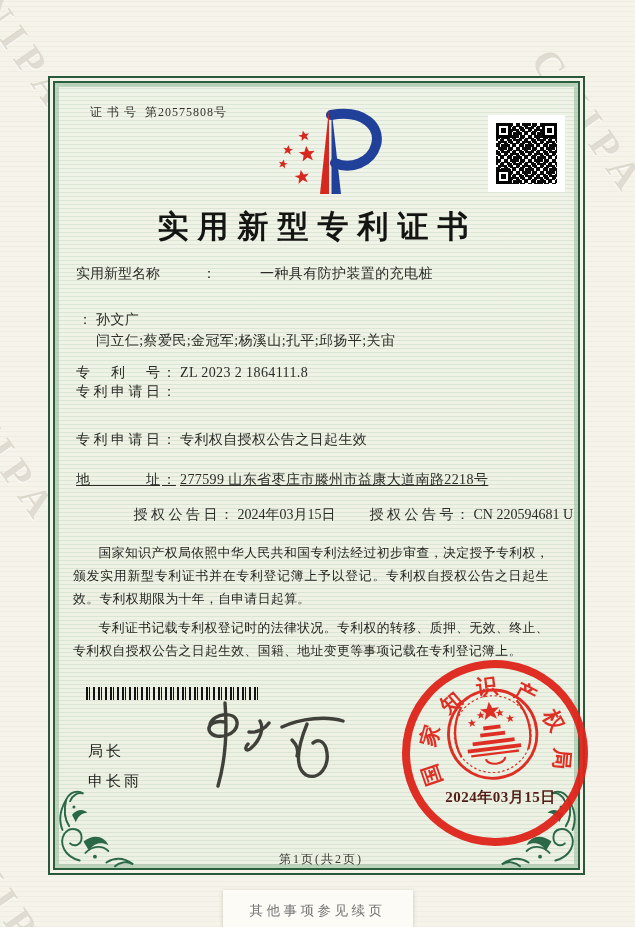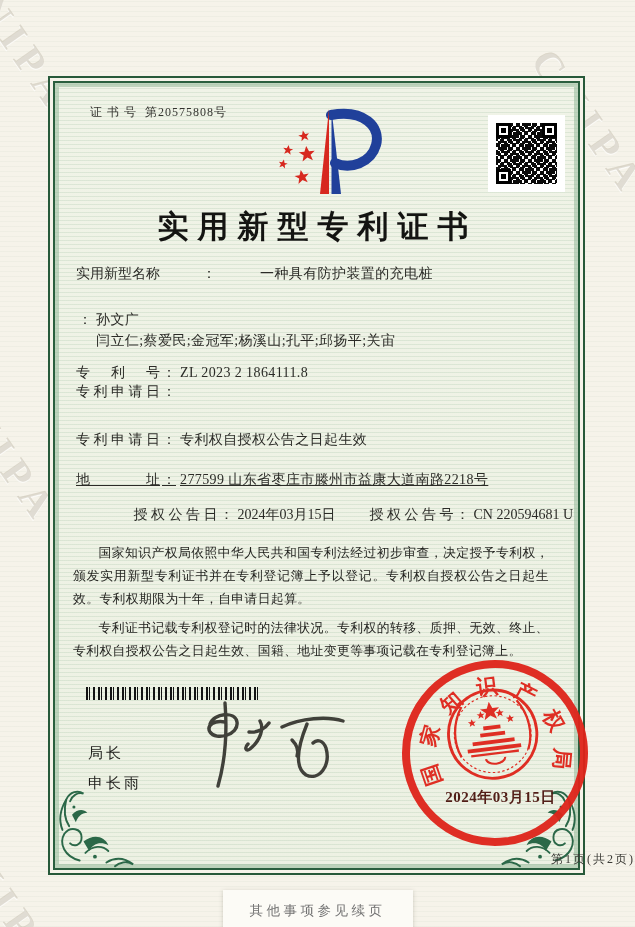--- a/index.html
+++ b/index.html
@@ -61,34 +61,34 @@
   .colon{flex:none;margin:0 4px 0 2px;}
   .fvalue{flex:1;letter-spacing:0.4px;}
   .r1{top:263px;gap:40px;} .r2{top:309px;} .r3{top:362px;} .r4{top:381px;}
   .r5{top:429px;} .r6{top:469px;text-decoration:underline;} .r7{top:504px;justify-content:flex-end;}
   .grant-group2{display:flex;margin-left:34px;}
   .body-text{position:absolute;left:73px;width:492px;top:542px;
     font-size:12.8px;line-height:1.78;letter-spacing:0.4px;color:#1f1f1c;text-align:justify;}
   .body-text p{margin:0 16px 7px 0;text-indent:2em;}
   .barcode{position:absolute;left:86px;top:687px;width:172px;height:13px;
     background:repeating-linear-gradient(90deg,#141414 0 2px,rgba(0,0,0,0) 2px 3px,#141414 3px 4px,rgba(0,0,0,0) 4px 7px,#141414 7px 9px,rgba(0,0,0,0) 9px 12px);}
-  .commissioner{position:absolute;left:88px;top:738px;font-family:Liberation Serif, serif;
+  .commissioner{position:absolute;left:88px;top:738px;font-family:Liberation Mono, monospace;
     font-size:15px;letter-spacing:3px;color:#1e1e1b;line-height:30px;}
   .signature{position:absolute;left:180px;top:690px;width:180px;height:108px;}
   
   .seal{position:absolute;left:402px;top:660px;width:186px;height:186px;z-index:4;transform:rotate(-7deg);opacity:0.95;}
   .seal-ring{position:absolute;inset:0;border:8px solid #df241a;border-radius:50%;box-sizing:border-box;}
   .seal-text{position:absolute;inset:0;}
   .seal-char{position:absolute;left:50%;top:50%;font-size:21px;font-weight:700;color:#df241a;
     font-family:"Liberation Serif","DejaVu Serif",serif;}
   .seal-emblem{position:absolute;left:45px;top:26px;width:96px;height:96px;}
   .seal-date{position:absolute;left:0;right:0;top:128px;text-align:center;font-size:15px;
     font-weight:700;letter-spacing:0.5px;color:#4a130d;transform:rotate(7deg);}
   
-  .page-num{position:absolute;left:0;right:0;top:851px;text-align:right;font-size:12px;letter-spacing:2px;color:#3a3a35;padding-left:7px;}
+  .page-num{position:absolute;left:0;right:0;top:851px;text-align:center;font-size:12px;letter-spacing:2px;color:#3a3a35;padding-left:7px;}
   .bottom-tab{position:absolute;left:50%;top:890px;transform:translateX(-50%);
     background:#fcfbf6;padding:12px 27px;font-size:13.5px;letter-spacing:3.5px;color:#737373;
     box-shadow:0 1px 4px rgba(70,70,55,0.25);white-space:nowrap;}
 </style>
 </head>
 <body>
 
 <div class="page">
 
   <div class="wm wm1">CNIPA</div>

